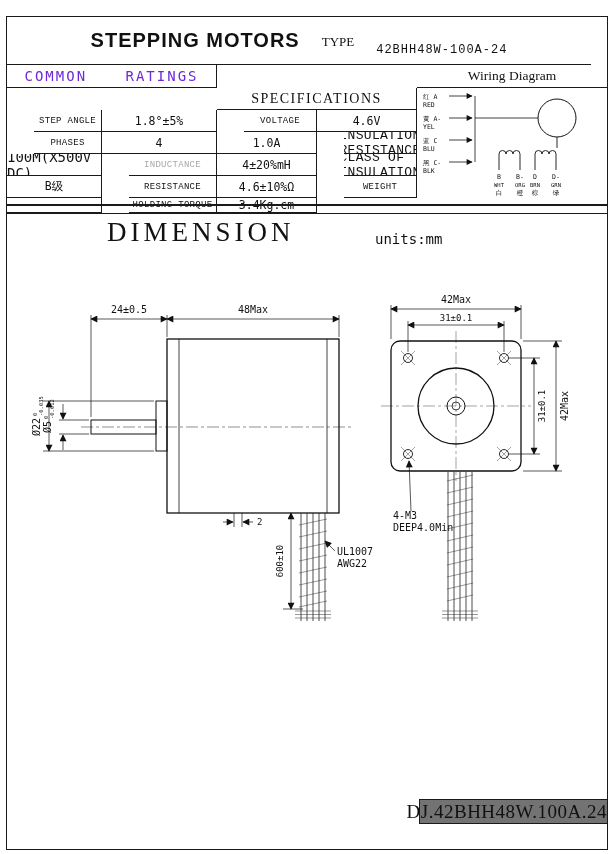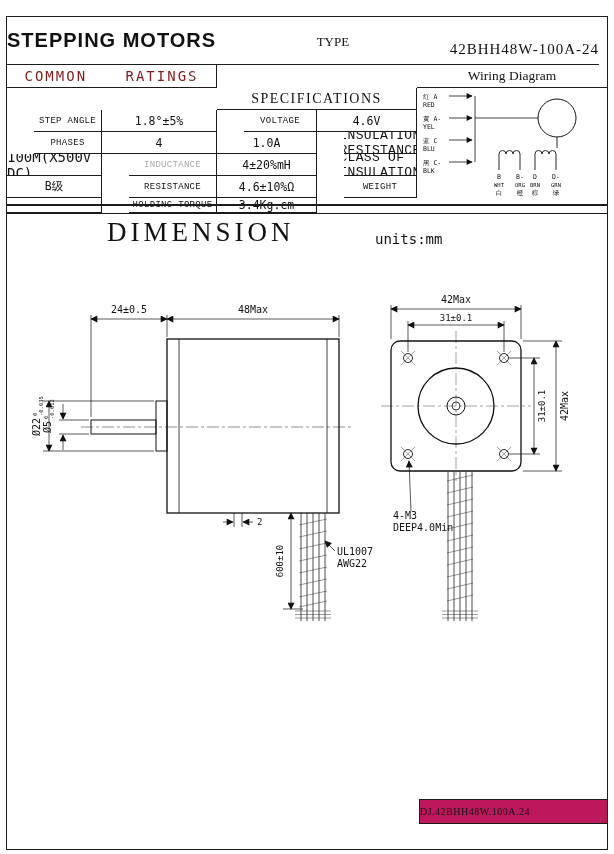--- a/index.html
+++ b/index.html
@@ -1,33 +1,33 @@
 <!DOCTYPE html>
 <html><head>
 <meta charset="utf-8">
 <style>
   html,body { margin:0; padding:0; background:#ffffff; }
   body { width:614px; height:854px; position:relative; font-family:"Liberation Sans",sans-serif; color:#111; }
 
   .frame { position:absolute; left:6px; top:16px; width:600px; height:832px; border:1px solid #1a1a1a; background:#fff; }
 
   
-  .title-bar { position:absolute; top:0; left:0; right:8px; height:47px; border-bottom:1px solid #1a1a1a;
-               display:flex; align-items:center; justify-content:space-between; gap:7px; }
+  .title-bar { position:absolute; top:0; left:0; right:16px; height:47px; border-bottom:1px solid #1a1a1a;
+               display:flex; align-items:center; justify-content:center; gap:22px; }
   .title-main { font-family:"Liberation Sans",sans-serif; font-weight:bold; font-size:20px; letter-spacing:1px; }
   .title-type { font-family:"Liberation Serif",serif; font-size:13px; margin-top:3px; }
-  .title-code { font-family:Liberation Serif, serif; font-size:15px; letter-spacing:1px; margin-top:18px; }
+  .title-code { font-family:Liberation Mono, monospace; font-size:12px; letter-spacing:1px; margin-top:18px; }
 
   
   .spec-table { position:absolute; top:48px; left:0; width:600px; display:grid;
                 grid-template-columns:95px 115px 100px 100px auto;
                 grid-template-rows:23px repeat(5,22px);
                 border-bottom:1px solid #1a1a1a; }
   .cell { display:flex; align-items:center; justify-content:center; border-right:1px solid #1a1a1a; border-bottom:1px solid #1a1a1a; overflow:hidden; }
-  .hdr-common { grid-column:1/3; font-family:"DejaVu Sans Mono",monospace; font-size:14px; letter-spacing:2px; word-spacing:28px; color:#7f1d1d; }
+  .hdr-common { grid-column:1/3; font-family:"DejaVu Sans Mono",monospace; font-size:14px; letter-spacing:2px; word-spacing:28px; color:#6d28d9; }
   .hdr-spec   { grid-column:3/5; font-family:"Liberation Serif",serif; font-size:14px; letter-spacing:1.5px; }
   .hdr-wiring { grid-column:5;   font-family:"Liberation Serif",serif; font-size:13.5px; border-right:none; }
   .lbl { font-family:Liberation Mono, monospace; font-size:9px; letter-spacing:0.3px; text-align:left;margin-left:27px; }
   .lbl.tiny { font-size:13px; }
   .lbl.faded { color:#a8a8a8; }
   .val { font-family:"DejaVu Sans Mono",monospace; font-size:11.5px; }
   .val.small-val { font-size:14px; }
   .wiring-cell { grid-column:5; grid-row:2/7; border-right:none; border-bottom:none; padding:0; align-items:flex-start; justify-content:flex-start; }
 
   
@@ -39,22 +39,22 @@
   svg.drawing { position:absolute; top:244px; left:0; }
 
   
   .dt  { font-family:"DejaVu Sans Mono",monospace; font-size:10px; fill:#111; }
   .dts { font-family:"DejaVu Sans Mono",monospace; font-size:9px;  fill:#111; }
   .tol { font-family:"DejaVu Sans Mono",monospace; font-size:5.5px; fill:#111; }
   .wt  { font-family:"DejaVu Sans Mono",monospace; fill:#111; }
 
   
   .footer-box { position:absolute; right:0; top:782px; width:187px; height:23px; border:1px solid #1a1a1a; border-right:none;
-                display:flex; align-items:center; justify-content:flex-start;
-                font-family:"Liberation Serif",serif; font-size:10px; letter-spacing:0.5px; background:#be185d; }
+                display:flex; align-items:center; justify-content:flex-end;
+                font-family:"Liberation Serif",serif; font-size:19px; letter-spacing:0.5px; background:#737373; }
 </style>
 </head>
 <body>
 
 <div class="frame">
 
   <div class="title-bar">
     <span class="title-main">STEPPING MOTORS</span>
     <span class="title-type">TYPE</span>
     <span class="title-code">42BHH48W-100A-24</span>

